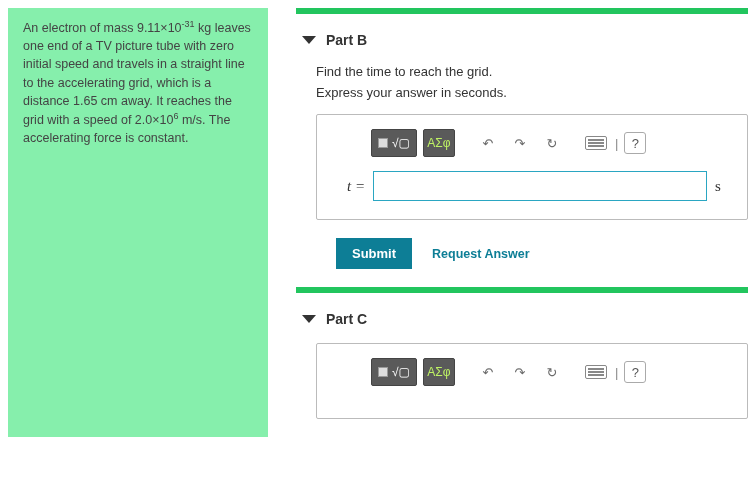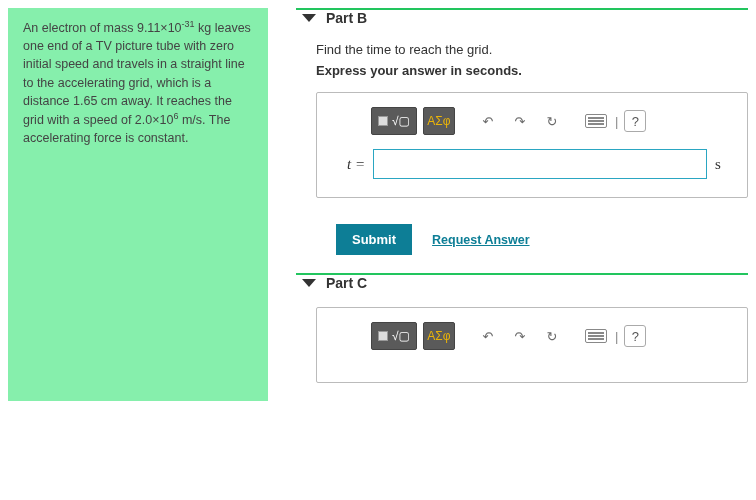--- a/index.html
+++ b/index.html
@@ -1,43 +1,43 @@
 <!DOCTYPE html>
 <html><head>
 <meta charset="utf-8">
 <style>
 *{box-sizing:border-box;margin:0;padding:0}
 body{font-family:Arial,Helvetica,sans-serif;font-size:13px;color:#333;background:#fff;width:756px;height:500px;overflow:hidden}
 .layout{display:flex;gap:20px;padding:8px}
 .problem-panel{width:290px;background:#86efac;padding:10px 15px;line-height:1.45;font-size:12.5px;color:#444}
 sup{font-size:9px;vertical-align:super}
 .main{flex:1;padding-left:8px}
-.part{border-top:2px solid #22c55e;padding-top:0;margin-bottom:18px}
+.part{border-top:6px solid #22c55e;padding-top:18px;margin-bottom:18px}
 .part-header{display:flex;align-items:center;gap:10px;margin-bottom:16px;cursor:pointer}
 .part-header .caret{width:0;height:0;border-left:7px solid transparent;border-right:7px solid transparent;border-top:8px solid #333;margin-left:6px}
 .part-title{font-weight:bold;font-size:14px}
 .part-body{padding-left:20px}
 .prompt{margin:16px 0 6px 0}
-.instruction{font-weight:bold;margin-bottom:14px}
+.instruction{font-weight:normal;margin-bottom:14px}
 .answer-box{border:1px solid #bbb;background:#fff;padding:14px 18px 18px 18px;border-radius:2px;width:432px}
 .toolbar{display:flex;align-items:center;gap:6px;margin-bottom:14px;margin-left:36px}
-.tbtn{background:#5a5a5a;color:#eab308;height:28px;min-width:32px;display:inline-flex;align-items:center;justify-content:center;border:1px solid #444;font-size:12px;border-radius:2px}
+.tbtn{background:#5a5a5a;color:#bef264;height:28px;min-width:32px;display:inline-flex;align-items:center;justify-content:center;border:1px solid #444;font-size:12px;border-radius:2px}
 .chip{display:inline-flex;align-items:center;height:28px;padding:0 6px;background:#5a5a5a;border:1px solid #444;border-radius:2px;color:#fff;font-size:12px}
 .chip .box{width:10px;height:10px;background:#ddd;margin-right:4px;border:1px solid #999}
 .lighticon{width:26px;height:26px;display:inline-flex;align-items:center;justify-content:center;color:#6b6b6b;border-radius:3px}
 .sep{color:#888}
 .hint{border:1px solid #aaa;border-radius:3px;width:22px;height:22px;display:inline-flex;align-items:center;justify-content:center;color:#555}
 .input-row{display:flex;align-items:center;gap:8px}
 .var{font-style:italic;font-family:'Times New Roman',serif;font-size:15px;min-width:30px;text-align:right}
 .var sub{font-size:10px;font-style:italic}
 .answer-input{flex:1;height:30px;border:1px solid #2aa6c2;padding:4px 6px;font-size:13px;outline:none}
 .unit{font-family:'Times New Roman',serif;font-size:15px;min-width:14px}
-.actions{margin-top:26px;margin-left:20px;display:flex;align-items:center;gap:20px}
+.actions{margin-top:18px;margin-left:20px;display:flex;align-items:center;gap:20px}
 .submit-btn{background:#0d7e96;color:#fff;border:none;padding:8px 16px;font-size:13px;font-weight:bold;cursor:pointer}
-.request-link{color:#0d7e96;font-size:12.5px;text-decoration:underline;font-weight:bold;cursor:pointer}
+.request-link{color:#0d7e96;font-size:12.5px;font-weight:bold;cursor:pointer}
 .kbd{width:22px;height:14px;border:1px solid #888;border-radius:2px;position:relative}
 .kbd:before{content:"";position:absolute;top:2px;left:2px;right:2px;height:2px;background:#888;box-shadow:0 3px 0 #888,0 6px 0 #888}
 </style>
 </head>
 <body>
 
 <div class="layout">
   <div class="problem-panel">An electron of mass 9.11×10<sup>-31</sup> kg leaves one end of a TV picture tube with zero initial speed and travels in a straight line to the accelerating grid, which is a distance 1.65 cm away. It reaches the grid with a speed of 2.0×10<sup>6</sup> m/s. The accelerating force is constant.</div>
 
   <div class="main">

